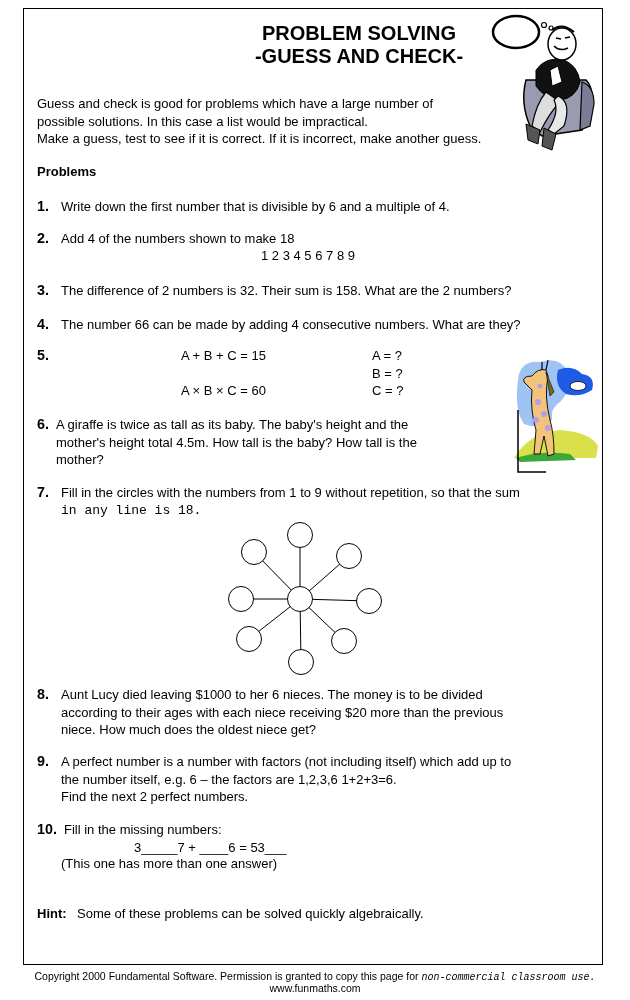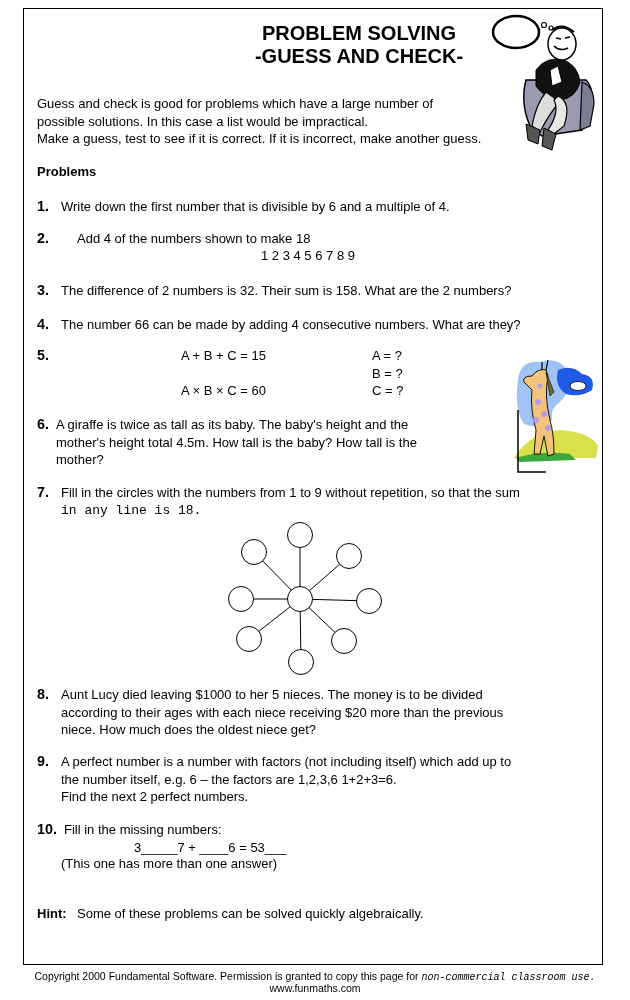--- a/index.html
+++ b/index.html
@@ -50,21 +50,21 @@
 <div class="abs txt" style="left:37px;top:95px;">Guess and check is good for problems which have a large number of</div>
 <div class="abs txt" style="left:37px;top:112.5px;">possible solutions.  In this case a list would be impractical.</div>
 <div class="abs txt" style="left:37px;top:130px;">Make a guess, test to see if it is correct.  If it is incorrect, make another guess.</div>
 
 <div class="abs txt bold" style="left:37px;top:163px;">Problems</div>
 
 <div class="abs num" style="left:37px;top:198px;">1.</div>
 <div class="abs txt" style="left:61px;top:198px;">Write down the first number that is divisible by 6 and a multiple of 4.</div>
 
 <div class="abs num" style="left:37px;top:230px;">2.</div>
-<div class="abs txt" style="left:61px;top:230px;margin-left:16px;">Add 4 of the numbers shown to make 18</div>
+<div class="abs txt" style="left:61px;top:230px;">Add 4 of the numbers shown to make 18</div>
 <div class="abs txt" style="left:261px;top:247px;">1 2 3 4 5 6 7 8 9</div>
 
 <div class="abs num" style="left:37px;top:282px;">3.</div>
 <div class="abs txt" style="left:61px;top:282px;">The difference of 2 numbers is 32.  Their sum is 158.  What are the 2 numbers?</div>
 
 <div class="abs num" style="left:37px;top:316px;">4.</div>
 <div class="abs txt" style="left:61px;top:316px;">The number 66 can be made by adding 4 consecutive numbers.  What are they?</div>
 
 <div class="abs num" style="left:37px;top:347px;">5.</div>
 <div class="abs txt" style="left:181px;top:347px;">A + B + C = 15</div>
@@ -118,21 +118,21 @@
     <circle cx="344" cy="641" r="12.5"></circle>
     <circle cx="301" cy="662" r="12.5"></circle>
     <circle cx="249" cy="639" r="12.5"></circle>
     <circle cx="241" cy="599" r="12.5"></circle>
     <circle cx="254" cy="552" r="12.5"></circle>
     <circle cx="300" cy="599" r="12.5"></circle>
   </g>
 </svg>
 
 <div class="abs num" style="left:37px;top:686px;">8.</div>
-<div class="abs txt" style="left:61px;top:686px;">Aunt Lucy died leaving $1000 to her 5 nieces.  The money is to be divided</div>
+<div class="abs txt" style="left:61px;top:686px;">Aunt Lucy died leaving $1000 to her 6 nieces.  The money is to be divided</div>
 <div class="abs txt" style="left:61px;top:703.5px;">according to their ages with each niece receiving $20 more than the previous</div>
 <div class="abs txt" style="left:61px;top:721px;">niece.  How much does the oldest niece get?</div>
 
 <div class="abs num" style="left:37px;top:753px;">9.</div>
 <div class="abs txt" style="left:61px;top:753px;">A perfect number is a number with factors (not including itself) which add up to</div>
 <div class="abs txt" style="left:61px;top:770.5px;text-align:center;">the number itself, e.g. 6 – the factors are 1,2,3,6   1+2+3=6.</div>
 <div class="abs txt" style="left:61px;top:788px;">Find the next 2 perfect numbers.</div>
 
 <div class="abs num" style="left:37px;top:821px;">10.</div>
 <div class="abs txt" style="left:64px;top:821px;">Fill in the missing numbers:</div>

